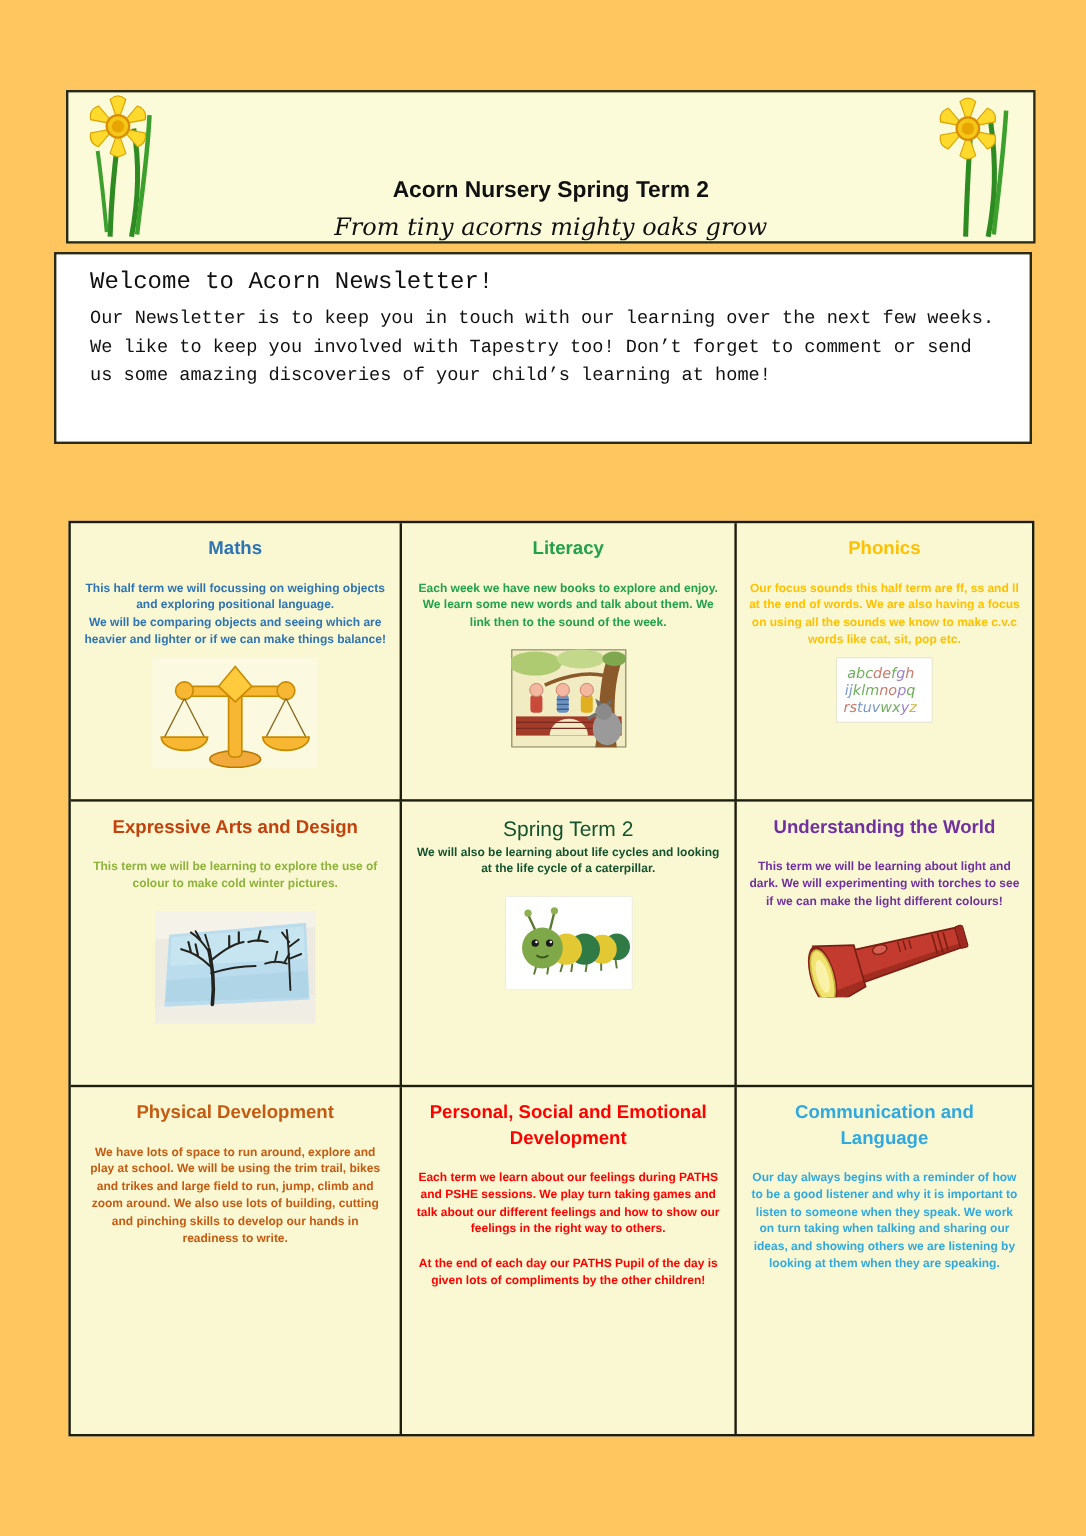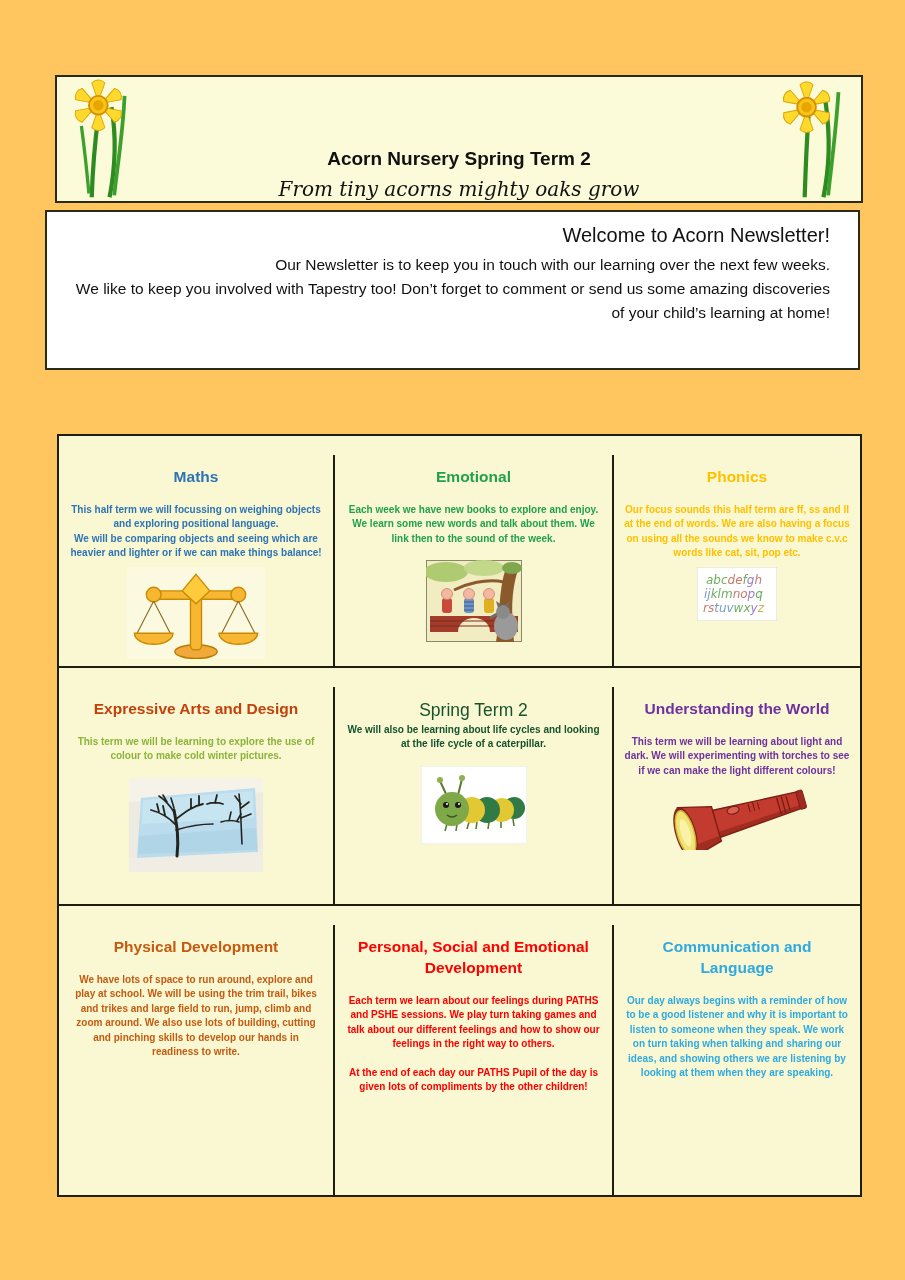--- a/index.html
+++ b/index.html
@@ -16,35 +16,34 @@
     display:flex;align-items:flex-end;justify-content:space-between;
   }
   .banner .daff{width:92px;display:flex;align-items:center;justify-content:center;}
   .banner-center{flex:1;text-align:center;padding-top:22px;}
   .banner-title{font-size:19px;font-weight:bold;color:#111;}
   .banner-subtitle{font-size:20px;font-style:italic;font-family:"DejaVu Serif",serif;color:#111;margin-top:7px;}
   
   .welcome{
     position:absolute;left:45px;top:210px;width:815px;height:160px;
     background:#FFFFFF;border:2px solid #2b2b15;box-sizing:border-box;
-    text-align:right;padding:8px 28px 0 28px;
+    text-align:left;padding:8px 28px 0 28px;font-family:Liberation Mono, monospace;
   }
   .welcome-title{font-size:20px;color:#111;margin:4px 0 6px 0;}
   .welcome-line{font-size:15.5px;color:#111;line-height:1.55;margin:0;}
   
   .grid{
     position:absolute;left:57px;top:434px;width:805px;height:763px;
     box-sizing:border-box;border:2px solid #1e1e10;background:#FAF8D2;
     display:grid;grid-template-columns:276px 279px 1fr;grid-template-rows:232px 238px 1fr;
   }
   .cell{
     box-sizing:border-box;border-right:2px solid #1e1e10;border-bottom:2px solid #1e1e10;
     padding:6px 10px;text-align:center;display:flex;flex-direction:column;align-items:center;
     overflow:hidden;
-    margin-top:19px;
   }
   .cell.last-col{border-right:none;}
   .cell.last-row{border-bottom:none;}
   .cell-title{font-size:15.5px;font-weight:bold;margin:6px 0 0 0;line-height:1.35;}
   .cell p{margin:0;line-height:1.45;font-size:10px;font-weight:bold;}
   .cell .gap-top{margin-top:14px;}
   .cell .pad-top{margin-top:15px;}
   .imgbox{margin-top:6px;display:flex;justify-content:center;}
   
   .c-maths   {color:#2E74B5;}
@@ -136,21 +135,21 @@
         <circle cx="121" cy="30" r="8" fill="#F7B733" stroke="#C98A00" stroke-width="1.5"></circle>
         <path d="M29,37 L11,72 M29,37 L47,72" stroke="#8a6a20" stroke-width="1.2" fill="none"></path>
         <path d="M121,37 L103,72 M121,37 L139,72" stroke="#8a6a20" stroke-width="1.2" fill="none"></path>
         <path d="M8,72 A21,12 0 0 0 50,72 Z" fill="#F7B733" stroke="#C98A00" stroke-width="1.5"></path>
         <path d="M100,72 A21,12 0 0 0 142,72 Z" fill="#F7B733" stroke="#C98A00" stroke-width="1.5"></path>
       </svg>
     </div>
   </div>
 
   <div class="cell">
-    <h3 class="cell-title c-lit">Emotional</h3>
+    <h3 class="cell-title c-lit">Literacy</h3>
     <p class="c-lit pad-top">Each week we have new books to explore and enjoy. We learn some new words and talk about them. We link then to the sound of the week.</p>
     <div class="imgbox gap-top">
       <svg width="96" height="82" viewBox="0 0 96 82">
         <rect x="0" y="0" width="96" height="82" fill="#F2ECC2" stroke="#8a8a6a" stroke-width="2"></rect>
         <ellipse cx="20" cy="12" rx="22" ry="10" fill="#AFCB72"></ellipse>
         <ellipse cx="58" cy="8" rx="20" ry="8" fill="#C3D88A"></ellipse>
         <path d="M70,82 C74,60 72,30 80,8 C84,4 90,4 92,10 C84,34 86,60 88,82 Z" fill="#8B5A2B"></path>
         <path d="M78,22 C60,18 40,24 28,30" stroke="#8B5A2B" stroke-width="3" fill="none"></path>
         <ellipse cx="86" cy="8" rx="10" ry="6" fill="#7FA84E"></ellipse>
         <rect x="4" y="56" width="88" height="16" fill="#A43C2A"></rect>

